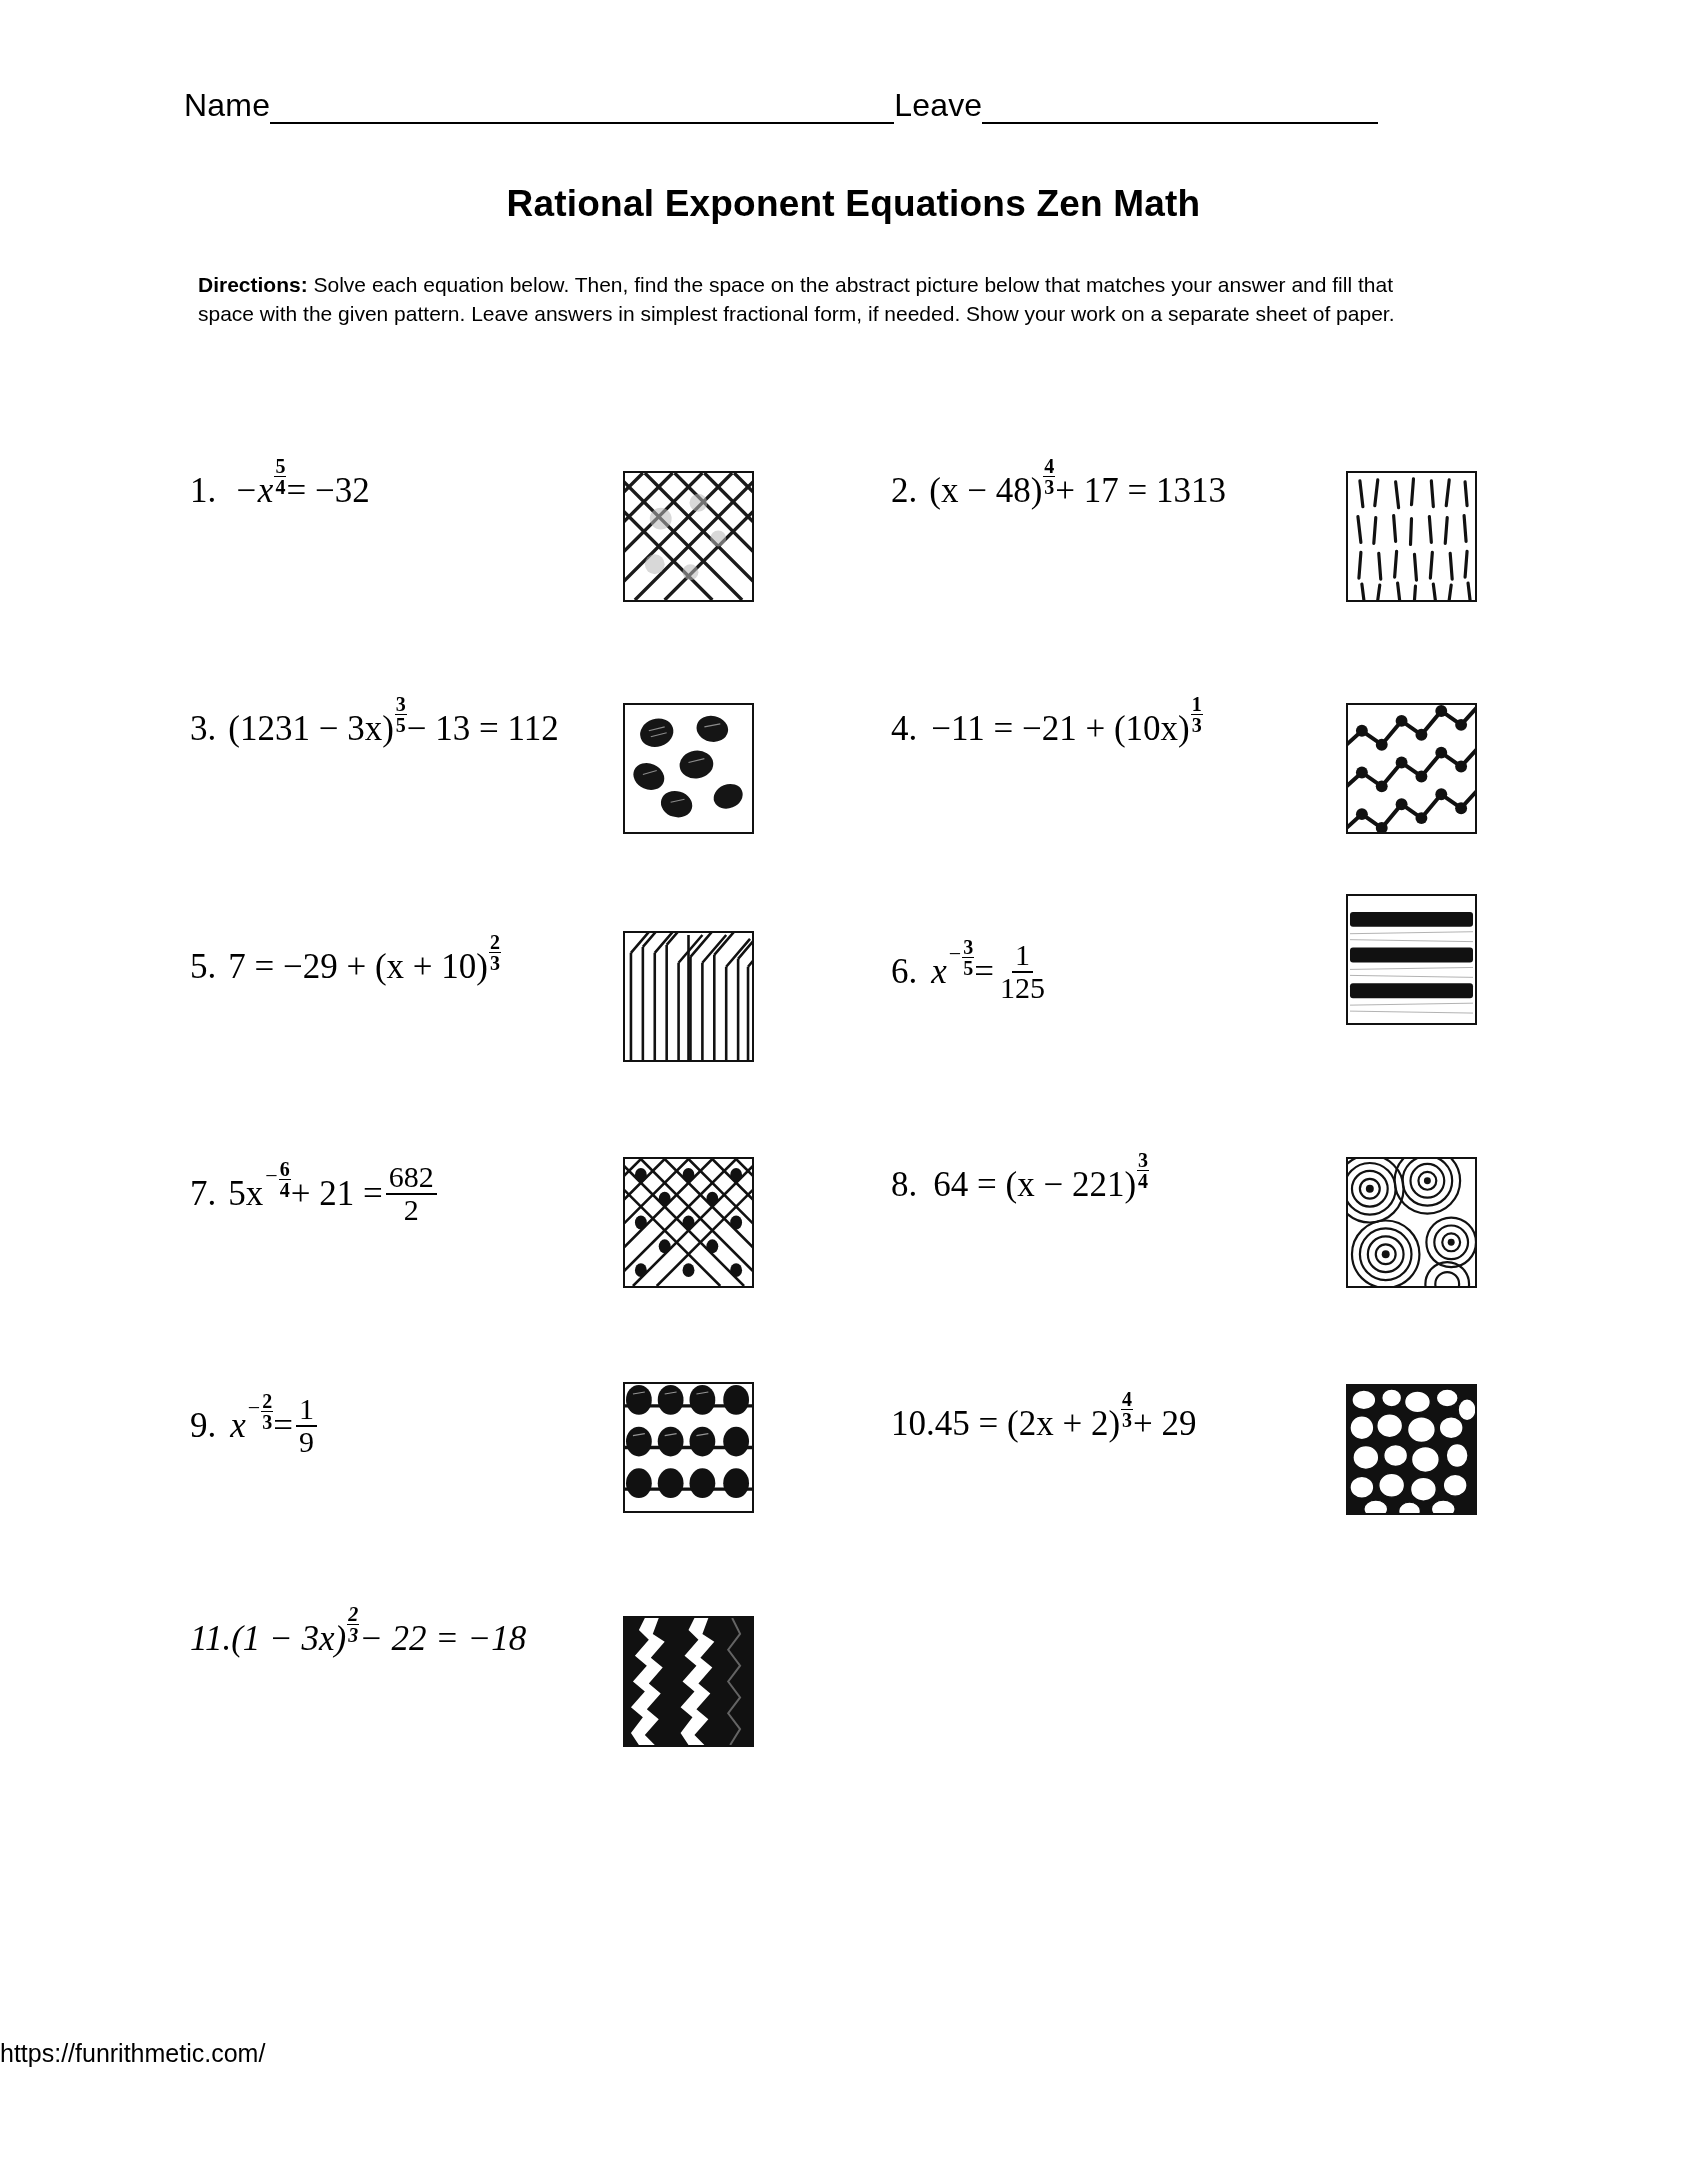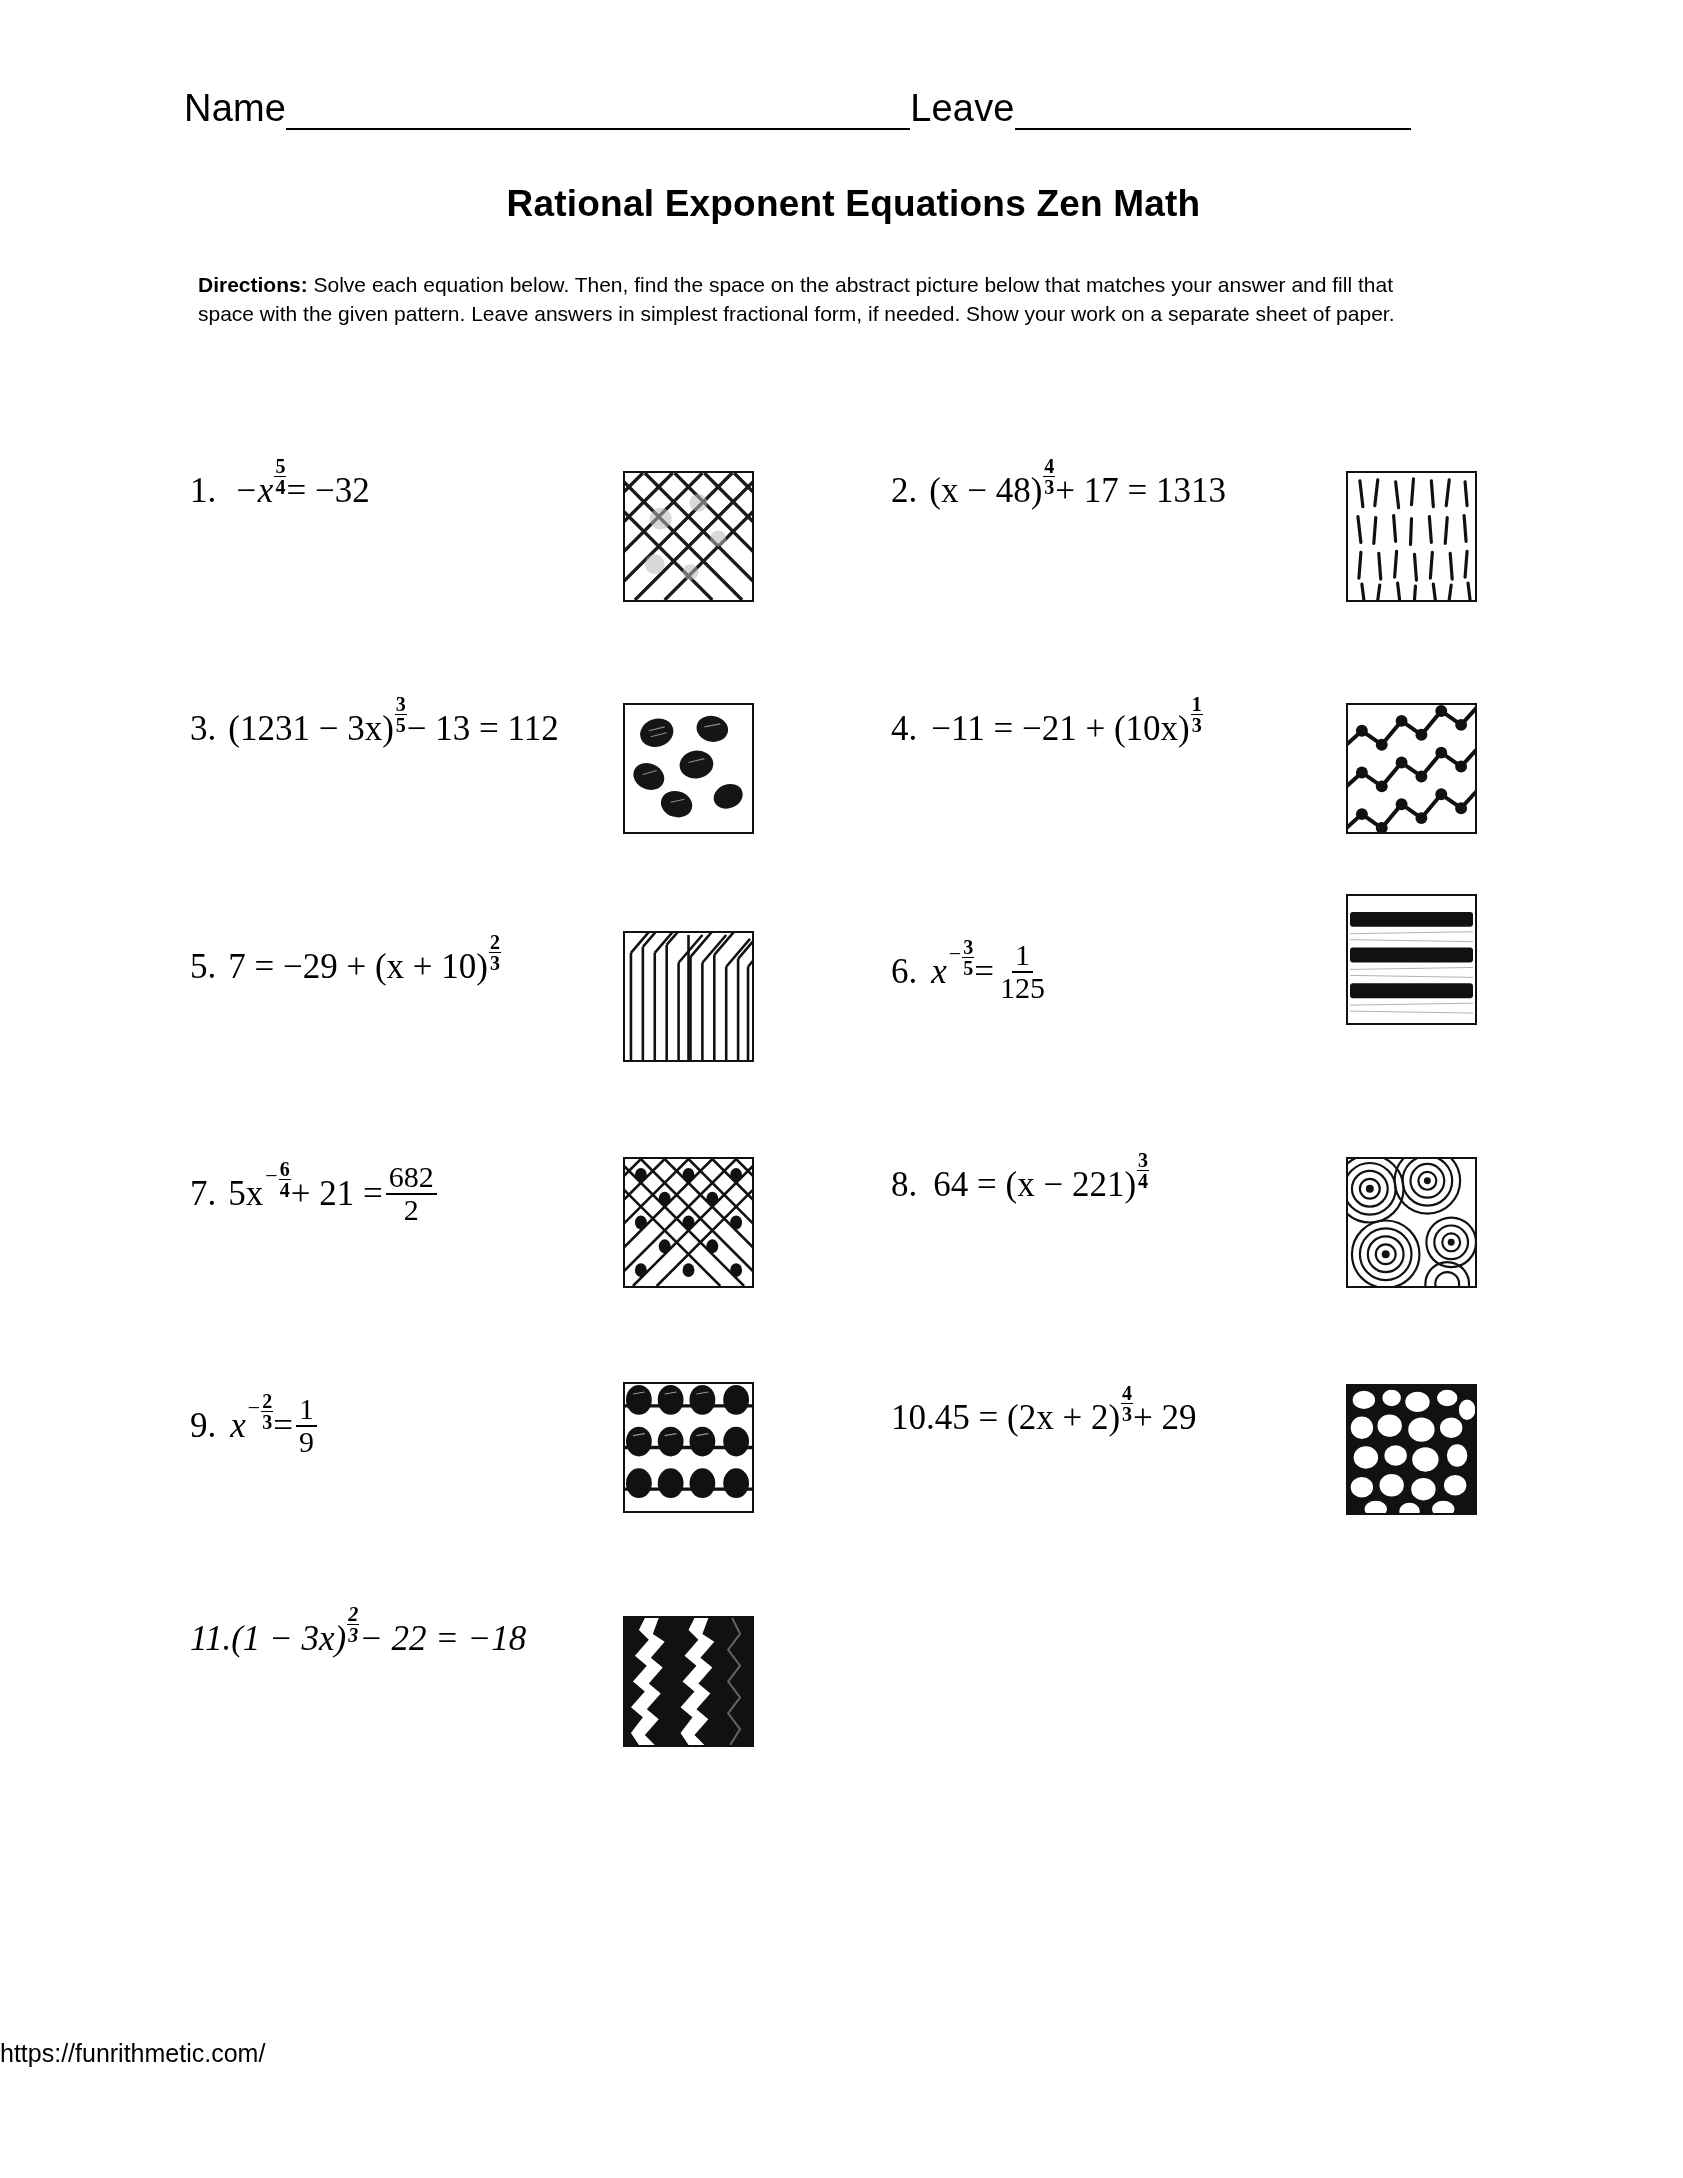--- a/index.html
+++ b/index.html
@@ -25,21 +25,21 @@
   }
 
   
   .namedate {
     position: absolute;
     left: 184px;
     top: 87px;
     width: 1287px;
     display: flex;
     align-items: flex-end;
-    font-size: 38px;
+    font-size: 32px;
     letter-spacing: 0.2px;
   }
   .nd-label { white-space: pre; }
   .nd-rule {
     flex: none;
     border-bottom: 2px solid #000;
     height: 24px;
   }
   .nd-rule.name-rule { width: 624px; }
   .nd-rule.date-rule { width: 396px; }
@@ -506,21 +506,21 @@
               <ellipse cx="46" cy="100" rx="13" ry="15"></ellipse>
             <ellipse cx="78" cy="100" rx="13" ry="15"></ellipse>
               <ellipse cx="112" cy="100" rx="13" ry="15"></ellipse>
           </g>
           <g stroke="#fff" stroke-width="1.1" opacity="0.55">
             <path d="M8 10 L20 8 M40 10 L52 8 M72 10 L84 8 M8 52 L20 50 M40 52 L52 50 M72 52 L84 50"></path>
           </g>
         </svg>
       </div>
 
-      <div class="cell right" style="top:35px;justify-content:flex-end;">
+      <div class="cell right" style="top:41px;justify-content:flex-end;">
         <span class="qnum">10.</span>
         <span class="eq">
           <span>45 = (2x + 2)</span>
             <span class="supfrac">
               <span class="num">4</span>
               <span class="den">3</span>
             </span>
             <span> + 29</span>
         </span>
       </div>

